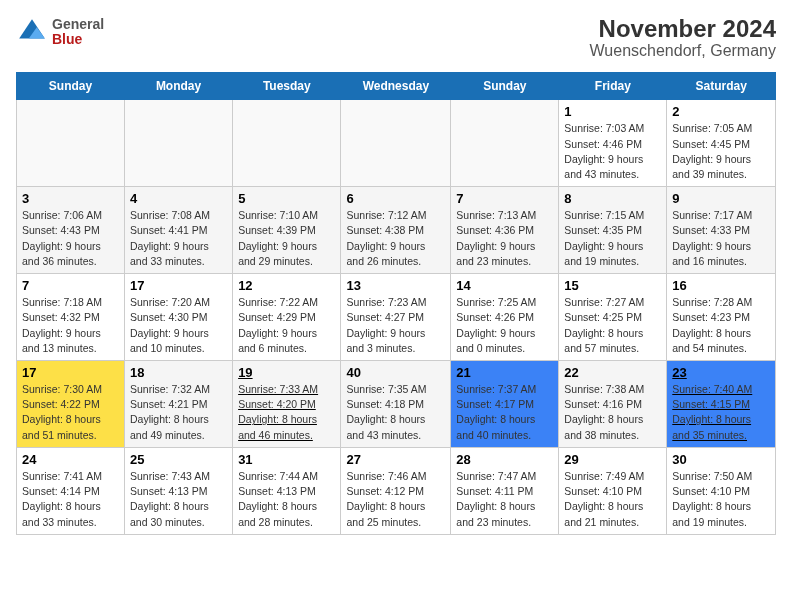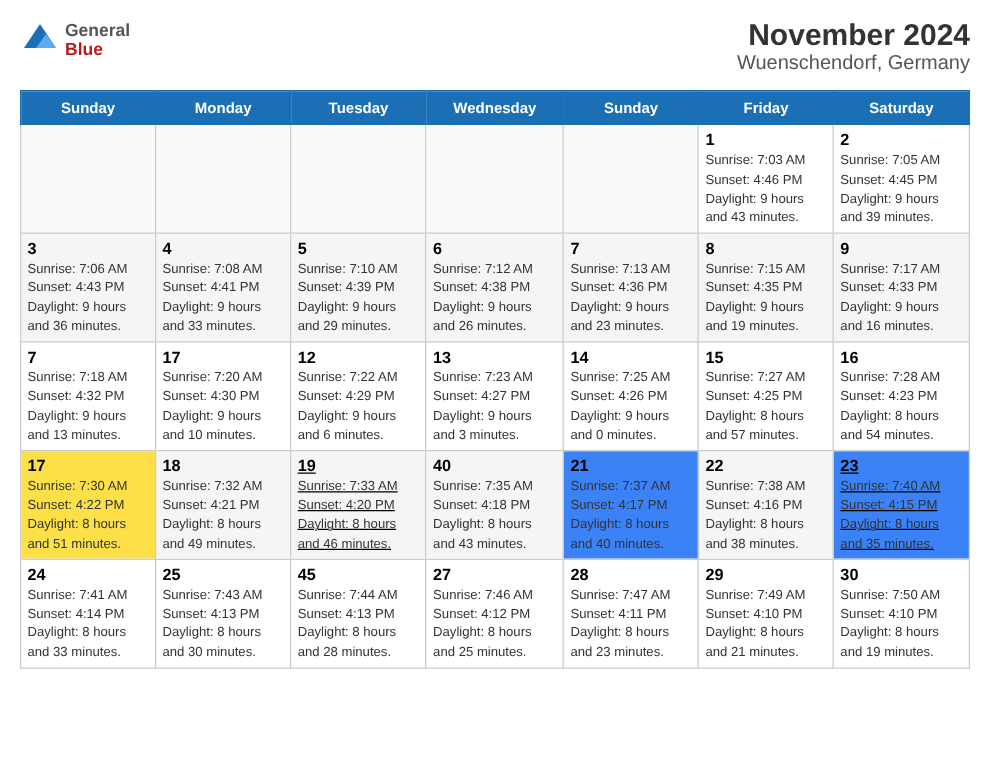--- a/index.html
+++ b/index.html
@@ -225,21 +225,21 @@
       <tr>
         <td>
           <span class="day-num">24</span>
           <div class="day-info">Sunrise: 7:41 AM<br>Sunset: 4:14 PM<br>Daylight: 8 hours<br>and 33 minutes.</div>
         </td>
         <td>
           <span class="day-num">25</span>
           <div class="day-info">Sunrise: 7:43 AM<br>Sunset: 4:13 PM<br>Daylight: 8 hours<br>and 30 minutes.</div>
         </td>
         <td>
-          <span class="day-num">45</span>
+          <span class="day-num">31</span>
           <div class="day-info">Sunrise: 7:44 AM<br>Sunset: 4:13 PM<br>Daylight: 8 hours<br>and 28 minutes.</div>
         </td>
         <td>
           <span class="day-num">27</span>
           <div class="day-info">Sunrise: 7:46 AM<br>Sunset: 4:12 PM<br>Daylight: 8 hours<br>and 25 minutes.</div>
         </td>
         <td>
           <span class="day-num">28</span>
           <div class="day-info">Sunrise: 7:47 AM<br>Sunset: 4:11 PM<br>Daylight: 8 hours<br>and 23 minutes.</div>
         </td>

